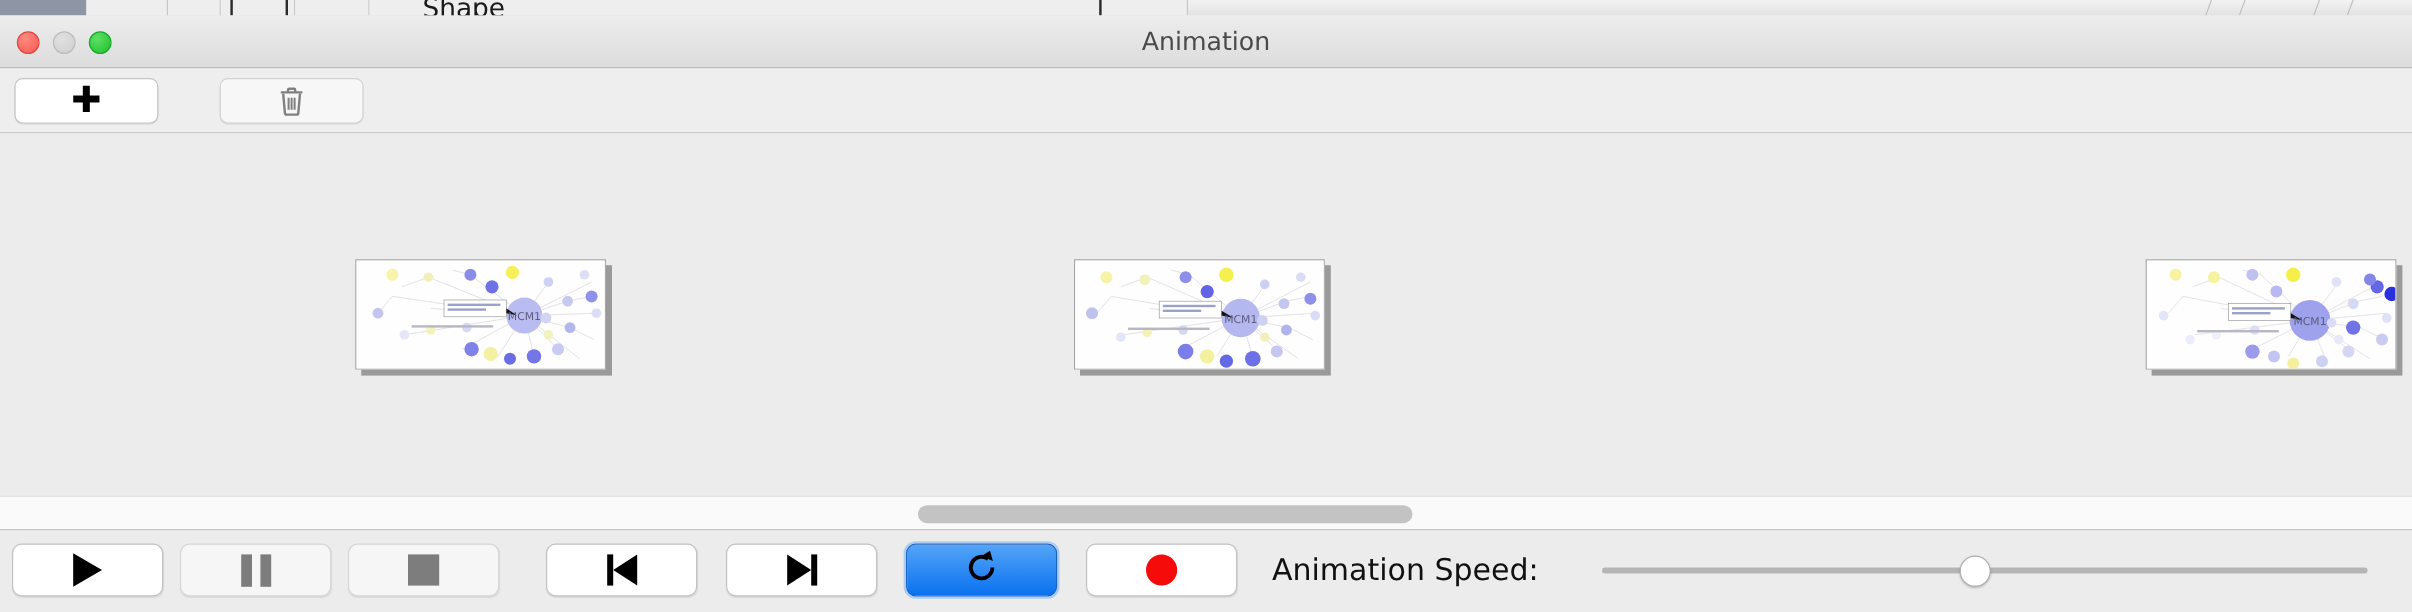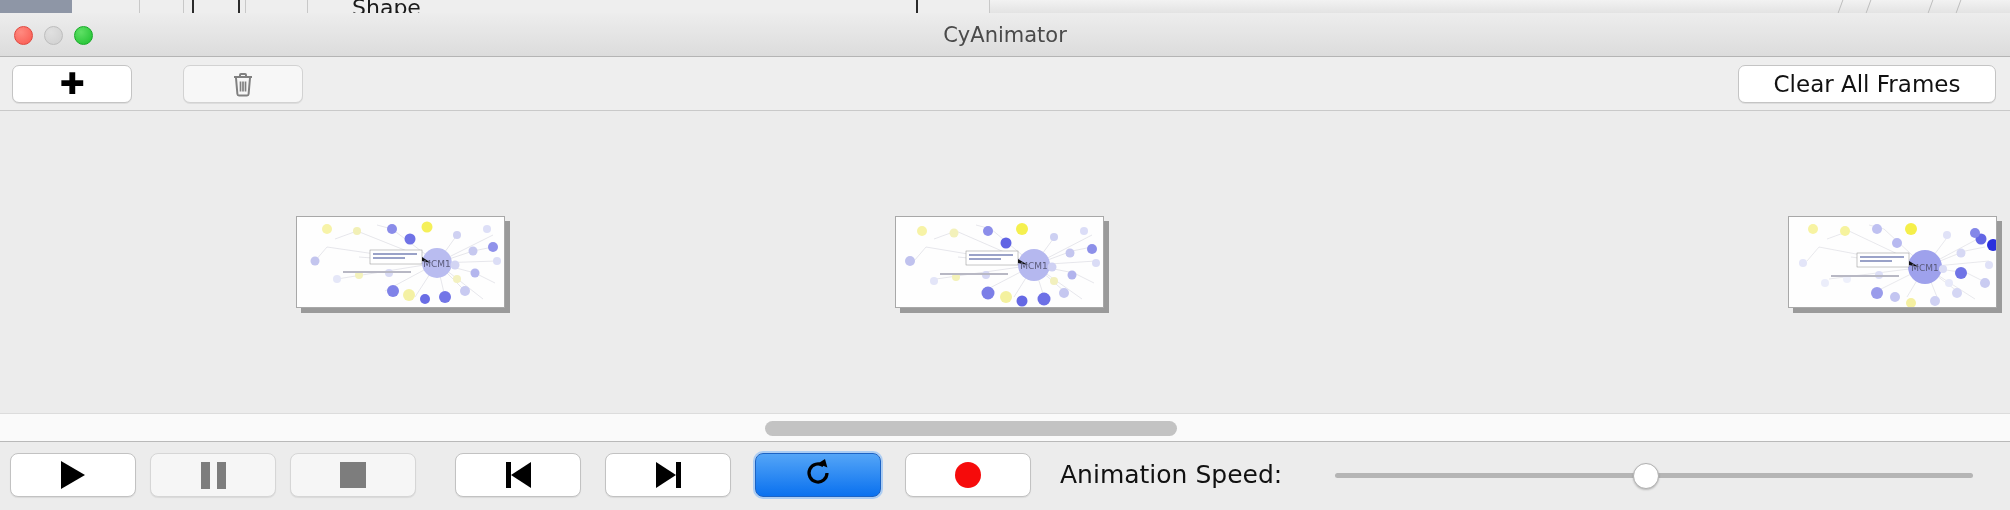--- a/index.html
+++ b/index.html
@@ -155,38 +155,37 @@
     <div class="bg-slant" style="left:1930px;"></div>
     <div class="bg-slant" style="left:1958px;"></div>
   </div>
 
   <div class="titlebar">
     <div class="lights">
       <div class="light red"></div>
       <div class="light yellow"></div>
       <div class="light green"></div>
     </div>
-    <div class="win-title">CyAnimator</div>
+    <div class="win-title">Animation</div>
   </div>
 
   <div class="toolbar">
     <div class="tb-btn" id="add-frame-button">
       <span class="plus-ico">✚</span>
     </div>
     <div class="tb-btn disabled" id="delete-frame-button">
       <span class="trash-ico">
         <svg width="24" height="26" viewBox="0 0 24 26">
           <path d="M3 6 h18" stroke="#808080" stroke-width="2" fill="none"></path>
           <path d="M9 6 v-2 a1 1 0 0 1 1 -1 h4 a1 1 0 0 1 1 1 v2" stroke="#808080" stroke-width="2" fill="none"></path>
           <path d="M5 7 l1.4 16 a1.6 1.6 0 0 0 1.6 1.5 h8 a1.6 1.6 0 0 0 1.6 -1.5 l1.4 -16" stroke="#808080" stroke-width="2" fill="none"></path>
           <path d="M9.5 10.5 v10 M12 10.5 v10 M14.5 10.5 v10" stroke="#808080" stroke-width="1.7" fill="none"></path>
         </svg>
       </span>
     </div>
-    <div class="tb-btn" id="clear-all-frames-button">Clear All Frames</div>
   </div>
   <div class="toolbar-sep"></div>
 
   <div class="timeline">
 
     <div class="frame" style="left:296px; top:105px;">
       <div class="frame-shadow"></div>
       <div class="frame-img">
         <svg class="net-svg" width="209" height="92" viewBox="0 0 209 92">
           <rect width="209" height="92" fill="#fefefe"></rect>

